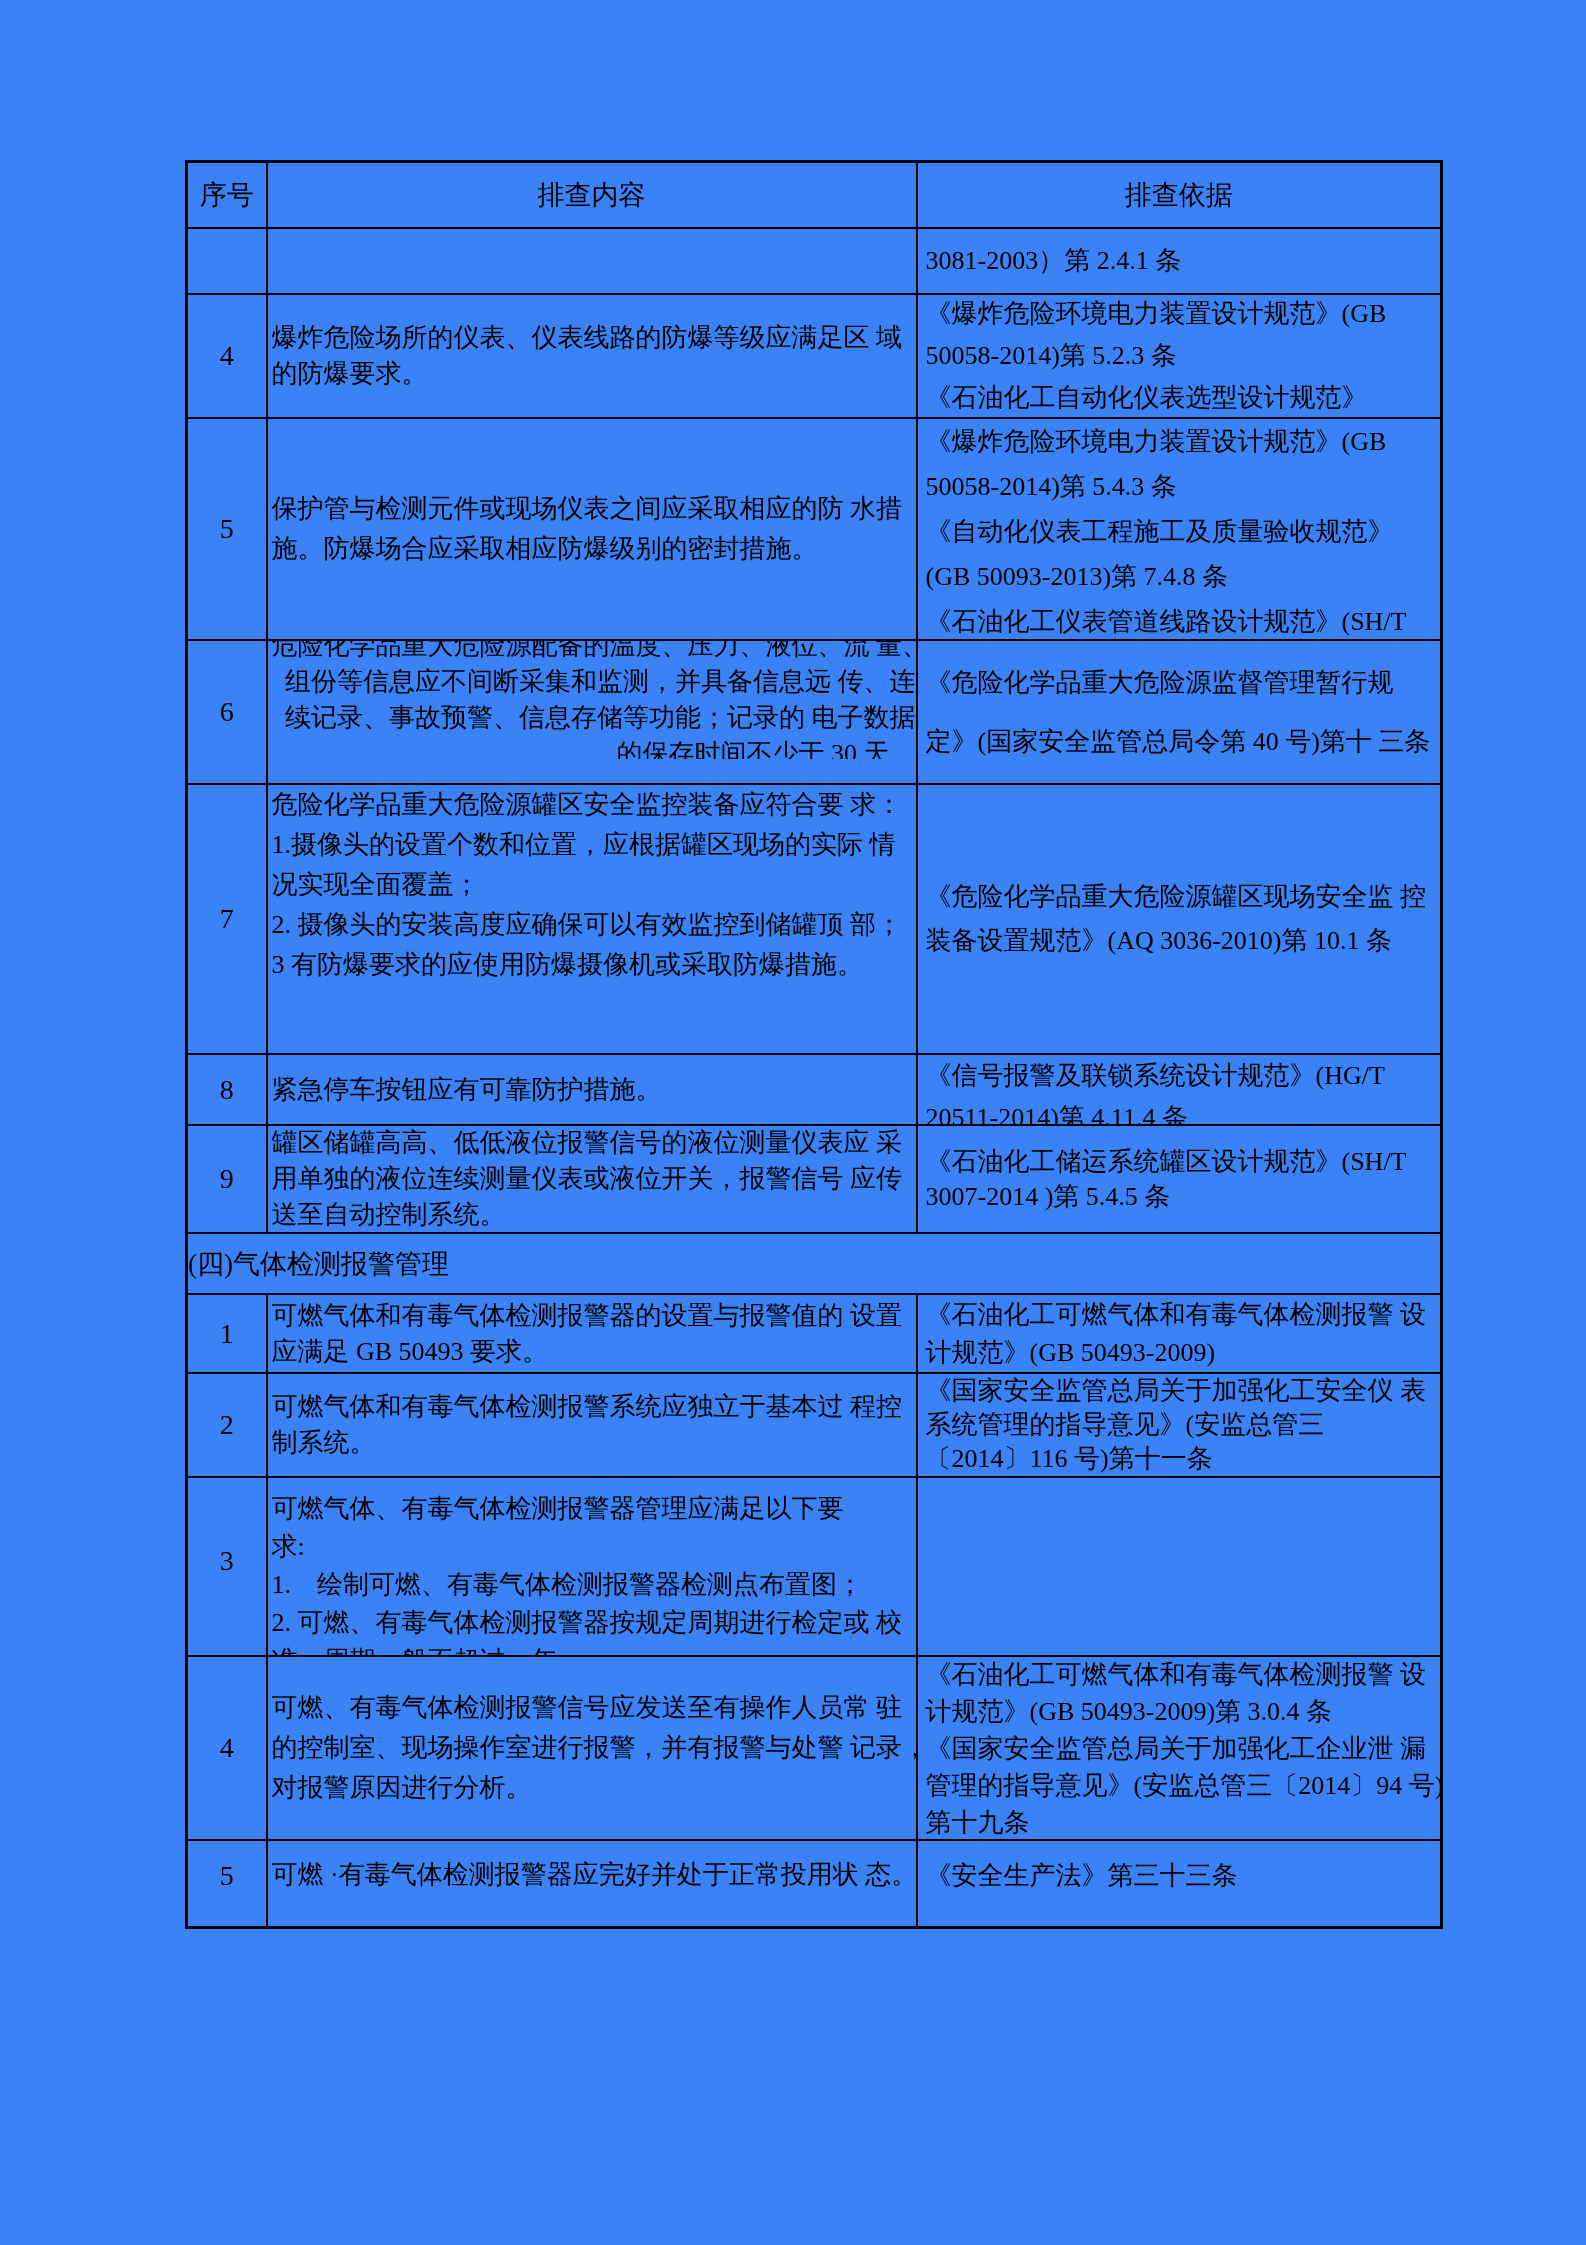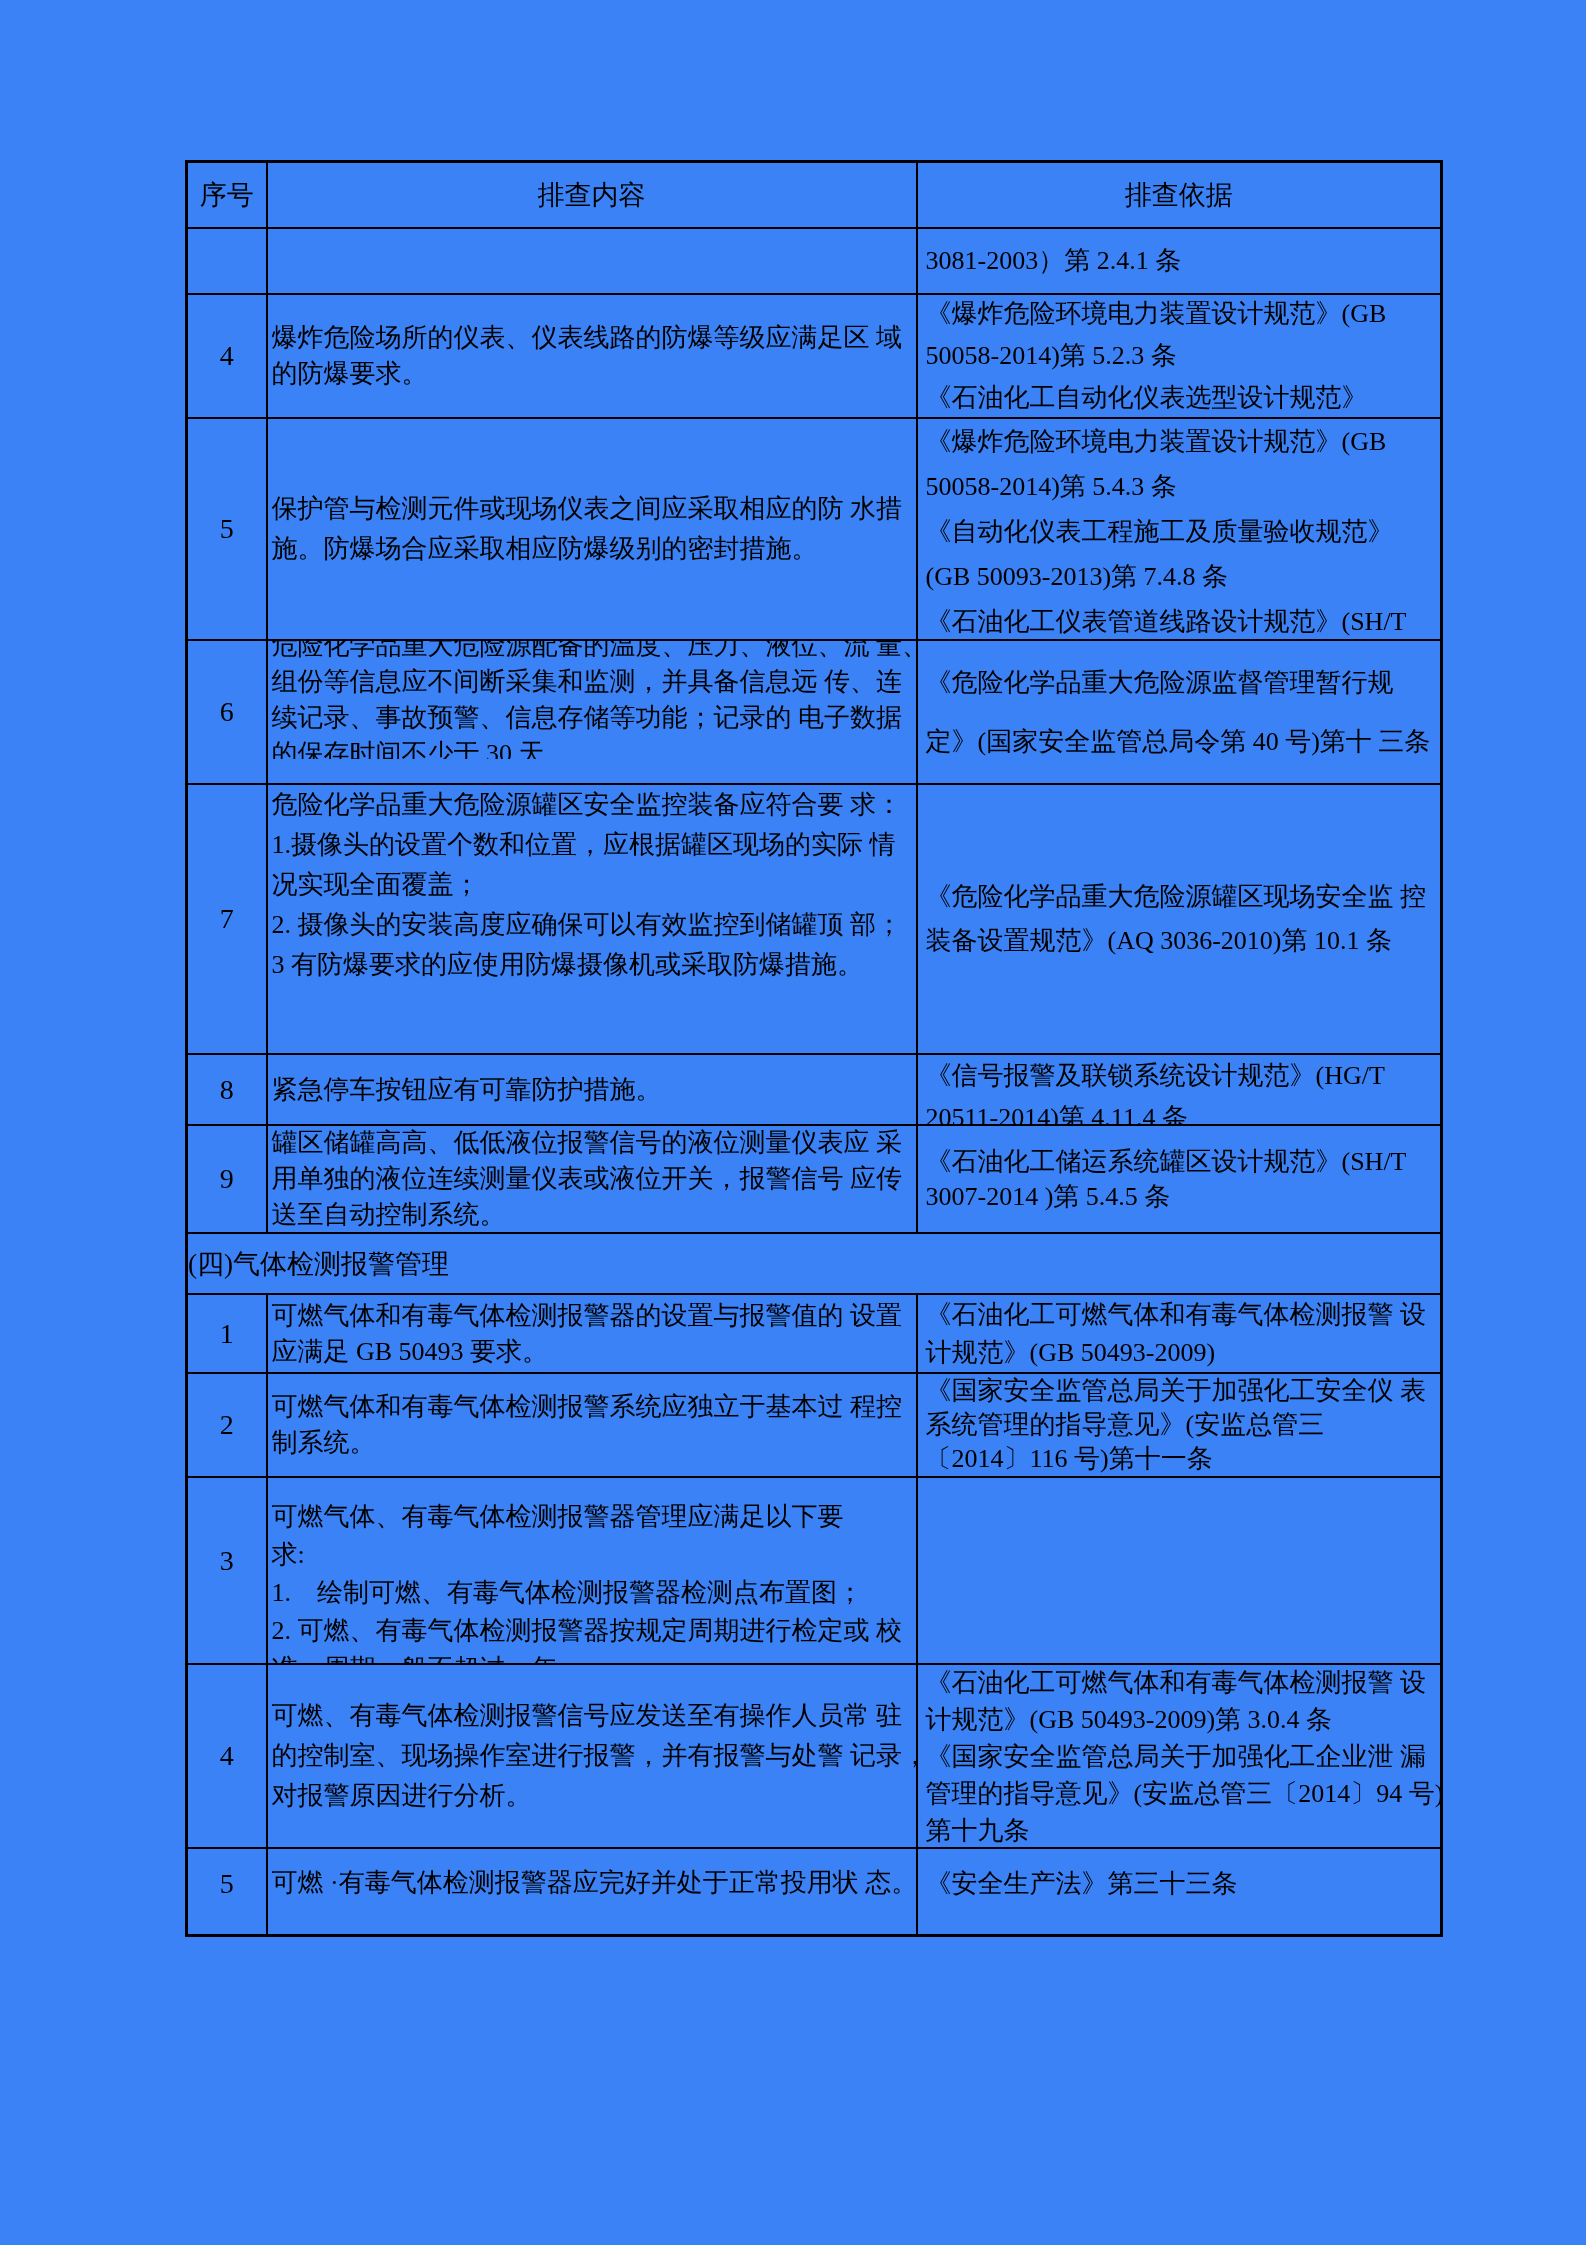--- a/index.html
+++ b/index.html
@@ -139,21 +139,21 @@
             </div>
           </td>
         </tr>
         <tr>
           <td class="num-cell">
             <div class="cellbox" style="height: 142px;">
               <div class="line">6</div>
             </div>
           </td>
           <td class="content-cell">
-            <div class="cellbox" style="height: 118px;">
+            <div class="cellbox" style="height: 118px; text-align: right;">
               <div class="line" style="line-height: 36px;">危险化学品重大危险源配备的温度、压力、液位、流 量、</div>
               <div class="line" style="line-height: 36px;">组份等信息应不间断采集和监测，并具备信息远 传、连</div>
               <div class="line" style="line-height: 36px;">续记录、事故预警、信息存储等功能；记录的 电子数据</div>
               <div class="line" style="line-height: 36px;">的保存时间不少于 30 天。</div>
             </div>
           </td>
           <td class="basis-cell">
             <div class="cellbox" style="height: 142px;">
               <div class="line" style="line-height: 42px;">《危险化学品重大危险源监督管理暂行规</div>
               <div class="line" style="line-height: 42px; margin-top: 17px;">定》(国家安全监管总局令第 40 号)第十 三条</div>
@@ -266,21 +266,21 @@
             </div>
           </td>
         </tr>
         <tr>
           <td class="num-cell">
             <div class="cellbox" style="height: 165px;">
               <div class="line">3</div>
             </div>
           </td>
           <td class="content-cell">
-            <div class="cellbox top" style="height: 165px; padding-top: 20px;">
+            <div class="cellbox top" style="height: 165px; padding-top: 12px;">
               <div class="line" style="line-height: 38px;">可燃气体、有毒气体检测报警器管理应满足以下要</div>
               <div class="line" style="line-height: 38px;">求:</div>
               <div class="line" style="line-height: 38px;">1.    绘制可燃、有毒气体检测报警器检测点布置图；</div>
               <div class="line" style="line-height: 38px;">2. 可燃、有毒气体检测报警器按规定周期进行检定或 校</div>
               <div class="line" style="line-height: 38px;">准，周期一般不超过一年。</div>
             </div>
           </td>
           <td class="basis-cell">
             <div class="cellbox" style="height: 165px;"></div>
           </td>

